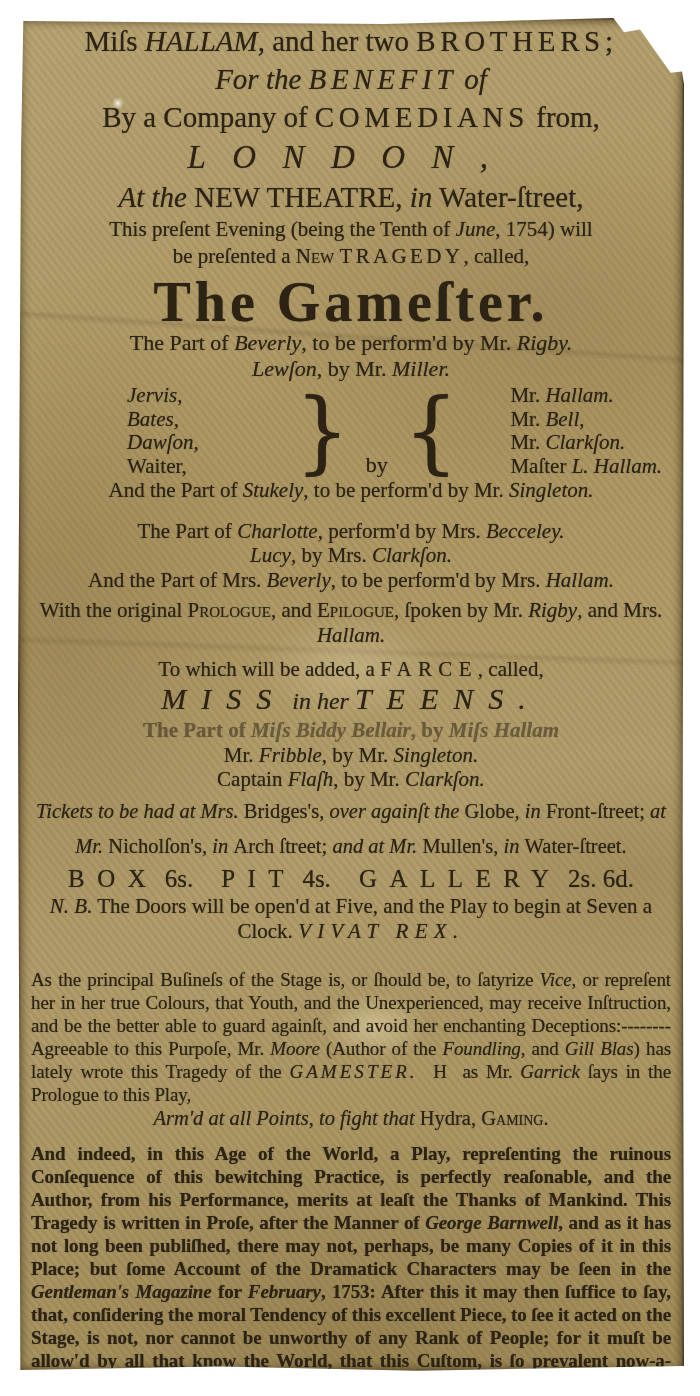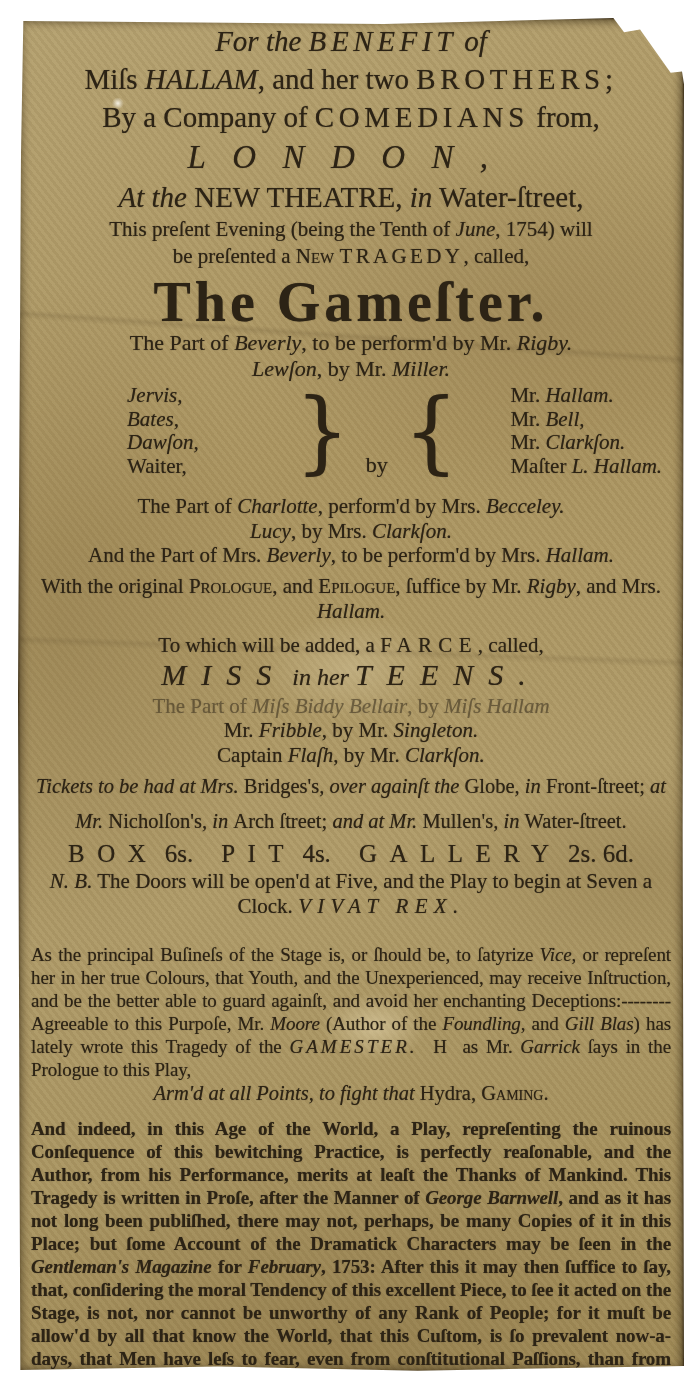--- a/index.html
+++ b/index.html
@@ -50,42 +50,42 @@
   .rightcol{margin-left:52px;}
   .brace{font-size:86px;line-height:94px;font-weight:400;transform:scaleY(1.05);
          font-family:"DejaVu Serif",serif;text-shadow:0 0 1px rgba(44,35,21,.6);}
   .byword{font-size:22px;margin:0 16px;}
 
   .small{font-size:21px;line-height:24.5px;}
   .prologue{font-size:21px;line-height:25px;max-width:645px;margin:6px auto 0 auto;}
   .farce{font-size:21px;line-height:26px;margin-top:8px;}
   .teens{font-size:30px;line-height:34px;font-style:italic;}
   .teens .mid{font-size:24px;}
-  .fade{opacity:.52;}
+  .fade{opacity:.52;font-weight:bold;}
   .tickets{font-size:20.5px;line-height:35px;max-width:656px;margin:2px auto 0 auto;}
   .prices{font-size:25px;line-height:30px;}
   .pgap{margin-left:28px;}
   .nb{font-size:21px;line-height:25px;max-width:632px;margin:0 auto;}
 
   .para{font-size:19px;line-height:23px;text-align:justify;letter-spacing:-0.1px;
         text-shadow:0 0 1px rgba(44,35,21,.6);}
   .para1{margin-top:24px;}
   .para2{margin-top:12px;font-weight:bold;}
   .verse{font-size:20.5px;line-height:24px;font-style:italic;}
   .verse1{padding-left:150px;}
 </style>
 </head>
 <body>
 
 <div class="stage">
   <div class="paper">
 
+    <div class="ln h"><span>Miſs </span><span class="i">HALLAM</span><span>, and her two </span><span class="s1">BROTHERS;</span></div>
+
     <div class="ln h i"><span>For the </span><span class="s1">BENEFIT</span><span> of</span></div>
-
-    <div class="ln h"><span>Miſs </span><span class="i">HALLAM</span><span>, and her two </span><span class="s1">BROTHERS;</span></div>
 
     <div class="ln h"><span>By a Company of </span><span class="s1">COMEDIANS</span><span> from,</span></div>
 
     <div class="ln hl"><span>LONDON,</span></div>
 
     <div class="ln h"><span class="i">At the </span><span>NEW THEATRE, </span><span class="i">in</span><span> Water-ſtreet,</span></div>
 
     <div class="ln hs"><span>This preſent Evening (being the Tenth of </span><span class="i">June</span><span>, 1754) will</span></div>
 
     <div class="ln hs"><span>be preſented a </span><span class="v">New</span><span> </span><span class="s1">TRAGEDY</span><span>, called,</span></div>
@@ -107,28 +107,29 @@
       <div class="byword">by</div>
       <div class="brace">{</div>
       <div class="castcol rightcol">
         <div class="c-row"><span>Mr. </span><span class="i">Hallam.</span></div>
         <div class="c-row"><span>Mr. </span><span class="i">Bell,</span></div>
         <div class="c-row"><span>Mr. </span><span class="i">Clarkſon.</span></div>
         <div class="c-row"><span>Maſter </span><span class="i">L. Hallam.</span></div>
       </div>
     </div>
 
+    <div class="ln small"><span>And the Part of </span><span class="i">Stukely</span><span>, to be perform'd by Mr. </span><span class="i">Singleton.</span></div>
 
     <div class="ln small" style="margin-top:16px;"><span>The Part of </span><span class="i">Charlotte</span><span>, perform'd by Mrs. </span><span class="i">Becceley.</span></div>
 
     <div class="ln small"><span class="i">Lucy</span><span>, by Mrs. </span><span class="i">Clarkſon.</span></div>
 
     <div class="ln small"><span>And the Part of Mrs. </span><span class="i">Beverly</span><span>, to be perform'd by Mrs. </span><span class="i">Hallam.</span></div>
 
-    <div class="ln prologue"><span>With the original </span><span class="v">Prologue</span><span>, and </span><span class="v">Epilogue</span><span>, ſuffice by Mr. </span><span class="i">Rigby</span><span>, and Mrs. </span><span class="i">Hallam.</span></div>
+    <div class="ln prologue"><span>With the original </span><span class="v">Prologue</span><span>, and </span><span class="v">Epilogue</span><span>, ſpoken by Mr. </span><span class="i">Rigby</span><span>, and Mrs. </span><span class="i">Hallam.</span></div>
 
     <div class="ln farce"><span>To which will be added, a </span><span class="s2">FARCE</span><span>, called,</span></div>
 
     <div class="ln teens"><span class="s3">MISS</span><span class="mid"> in her </span><span class="s3">TEENS.</span></div>
 
     <div class="ln small fade"><span>The Part of </span><span class="i">Miſs Biddy Bellair</span><span>, by </span><span class="i">Miſs Hallam</span></div>
 
     <div class="ln small"><span>Mr. </span><span class="i">Fribble</span><span>, by Mr. </span><span class="i">Singleton.</span></div>
 
     <div class="ln small"><span>Captain </span><span class="i">Flaſh</span><span>, by Mr. </span><span class="i">Clarkſon.</span></div>

